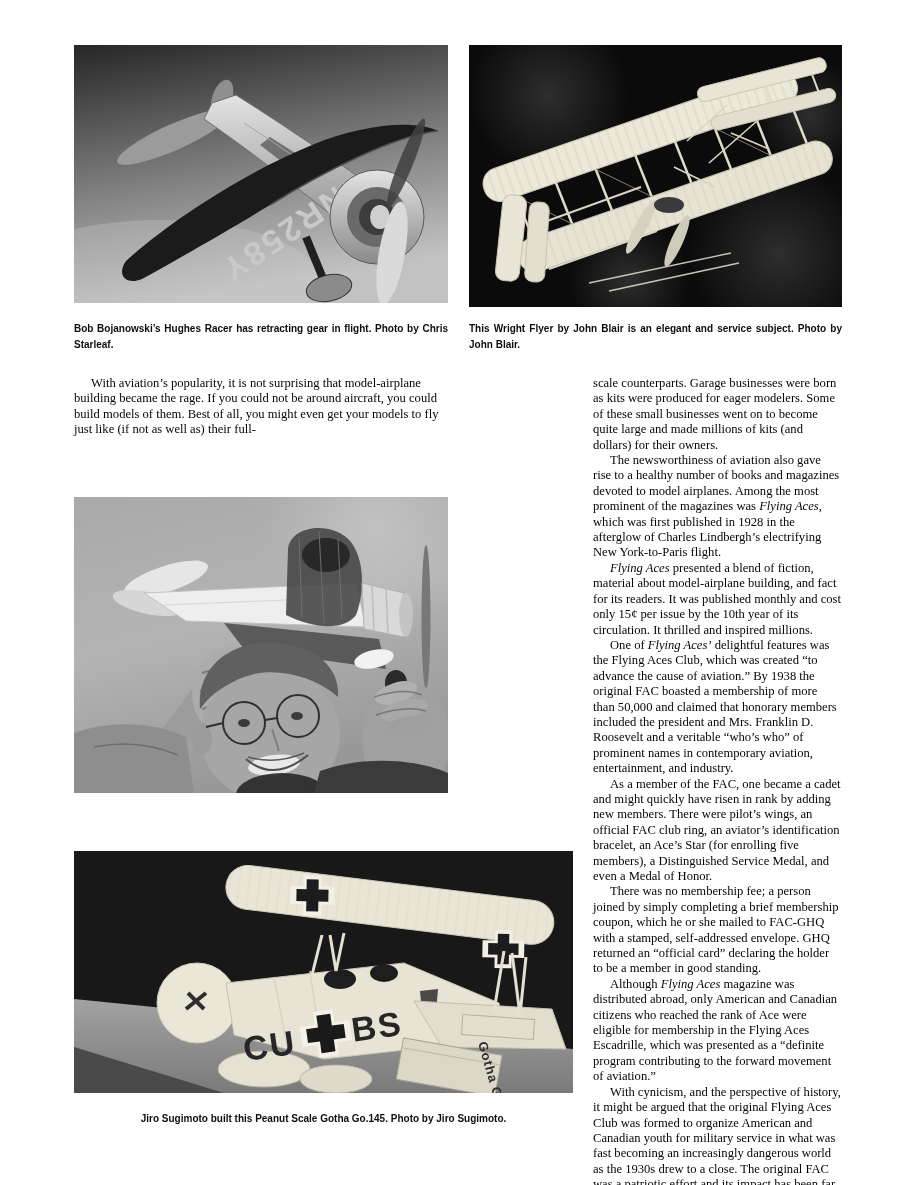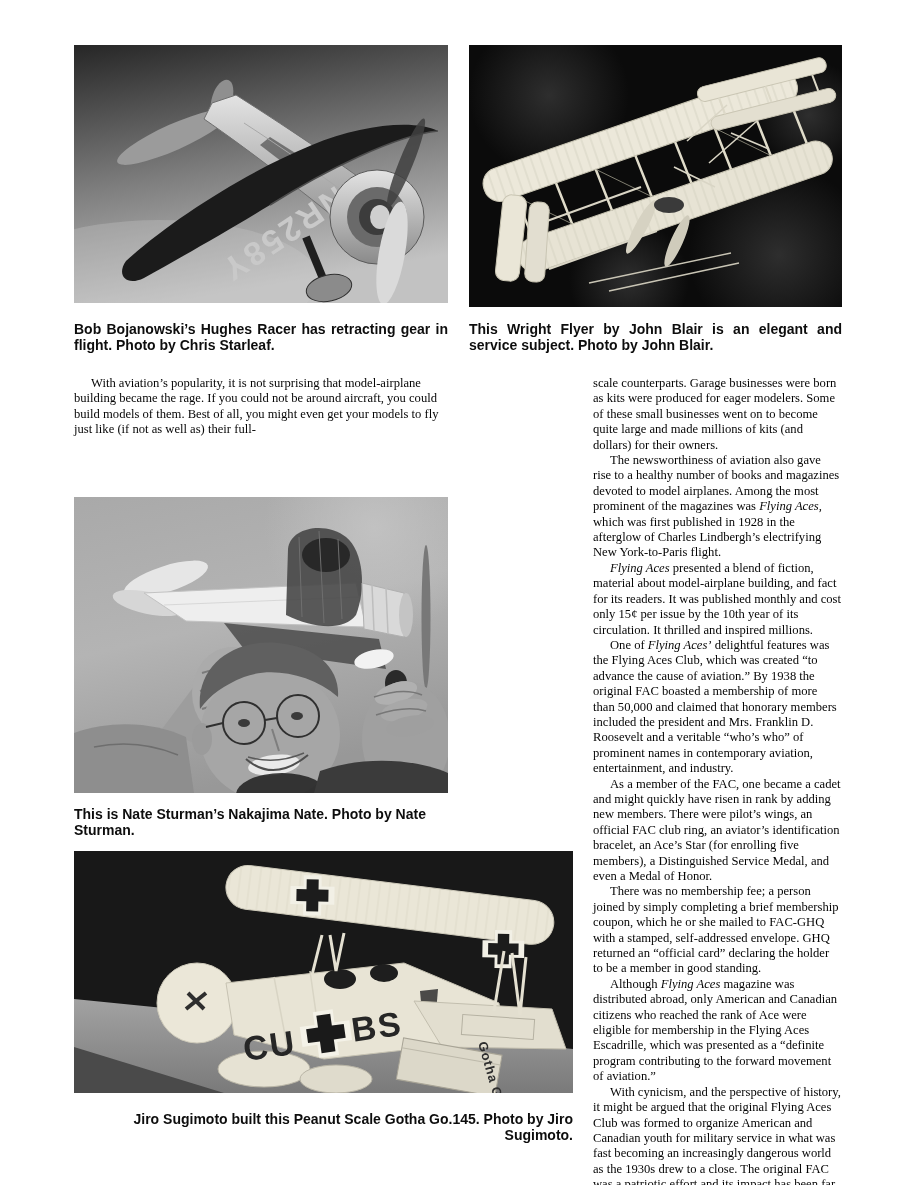--- a/index.html
+++ b/index.html
@@ -5,25 +5,25 @@
   html,body{margin:0;padding:0;background:#ffffff;}
   .page{position:relative;width:916px;height:1185px;background:#ffffff;overflow:hidden;
         font-family:"Liberation Serif", serif;color:#050505;}
   .photo{position:absolute;overflow:hidden;background:#777;}
   .photo svg{display:block;width:100%;height:100%;}
   #photo-hughes{left:74px;top:45px;width:374px;height:258px;}
   #photo-wright{left:469px;top:45px;width:373px;height:262px;}
   #photo-nate{left:74px;top:497px;width:374px;height:296px;}
   #photo-gotha{left:74px;top:851px;width:499px;height:242px;}
   .photo-caption{position:absolute;font-family:"Liberation Sans", sans-serif;font-weight:bold;
-        font-size:14px;line-height:16px;color:#0d0d0d;text-align:justify;}
+        font-size:10px;line-height:16px;color:#0d0d0d;text-align:justify;}
   #cap-hughes{left:74px;top:321px;width:374px;}
   #cap-wright{left:469px;top:321px;width:373px;}
   #cap-nate{left:74px;top:806px;width:390px;text-align:left;}
-  #cap-gotha{left:74px;top:1111px;width:499px;text-align:right;}
+  #cap-gotha{left:74px;top:1111px;width:499px;text-align:center;}
   .col-text{position:absolute;font-size:12.6px;line-height:15.4px;text-align:left;}
   #left-col-text{left:74px;top:376px;width:374px;height:120px;}
   #right-col-text{left:469px;top:376px;width:373px;height:800px;}
   .col-text p{margin:0;padding:0;}
   .col-text p.indent{text-indent:17px;}
   .it{font-style:italic;}
   .wrap-spacer{float:left;width:124px;height:345px;margin-top:473px;}
   .footer{position:absolute;left:74px;top:1141px;width:400px;white-space:nowrap;}
   .page-num{font-family:"Liberation Sans", sans-serif;font-weight:bold;font-size:14px;color:#111;}
   .ma-logo{display:inline-block;font-family:"Liberation Sans", sans-serif;font-weight:bold;
@@ -226,21 +226,20 @@
       <g transform="rotate(10 380 212)">
         <rect x="326" y="196" width="100" height="42" fill="#dcd8c9" stroke="#a8a496"></rect>
         <line x1="326" y1="206" x2="426" y2="206" stroke="#bdb9aa"></line>
       </g>
       <text transform="translate(404 192) rotate(74)" font-family="Liberation Sans, sans-serif" font-size="13" font-weight="bold" fill="#2e2e2e" letter-spacing="1">Gotha Go 145</text>
     </svg>
   </div>
 
   <div class="photo-caption" id="cap-hughes">Bob Bojanowski’s Hughes Racer has retracting gear in flight. Photo by Chris Starleaf.</div>
   <div class="photo-caption" id="cap-wright">This Wright Flyer by John Blair is an elegant and service subject. Photo by John Blair.</div>
-  <div class="photo-caption" id="cap-nate">This is Nate Sturman’s Nakajima Nate. Photo by Nate Sturman.</div>
   <div class="photo-caption" id="cap-gotha">Jiro Sugimoto built this Peanut Scale Gotha Go.145. Photo by Jiro Sugimoto.</div>
 
   <div class="col-text" id="left-col-text">
       <p class="indent"><span>With aviation’s popularity, it is not surprising that model-airplane building became the rage. If you could not be around aircraft, you could build models of them. Best of all, you might even get your models to fly just like (if not as well as) their full-</span></p>
     </div>
   <div class="col-text" id="right-col-text">
     <div class="wrap-spacer"></div>
   <p class=""><span>scale counterparts. Garage businesses were born as kits were produced for eager modelers. Some of these small businesses went on to become quite large and made millions of kits (and dollars) for their owners.</span></p>
       <p class="indent"><span>The newsworthiness of aviation also gave rise to a healthy number of books and magazines devoted to model airplanes. Among the most prominent of the magazines was </span><span class="it">Flying Aces,</span><span> which was first published in 1928 in the afterglow of Charles Lindbergh’s electrifying New York-to-Paris flight.</span></p>
       <p class="indent"><span class="it">Flying Aces</span><span> presented a blend of fiction, material about model-airplane building, and fact for its readers. It was published monthly and cost only 15¢ per issue by the 10th year of its circulation. It thrilled and inspired millions.</span></p>

